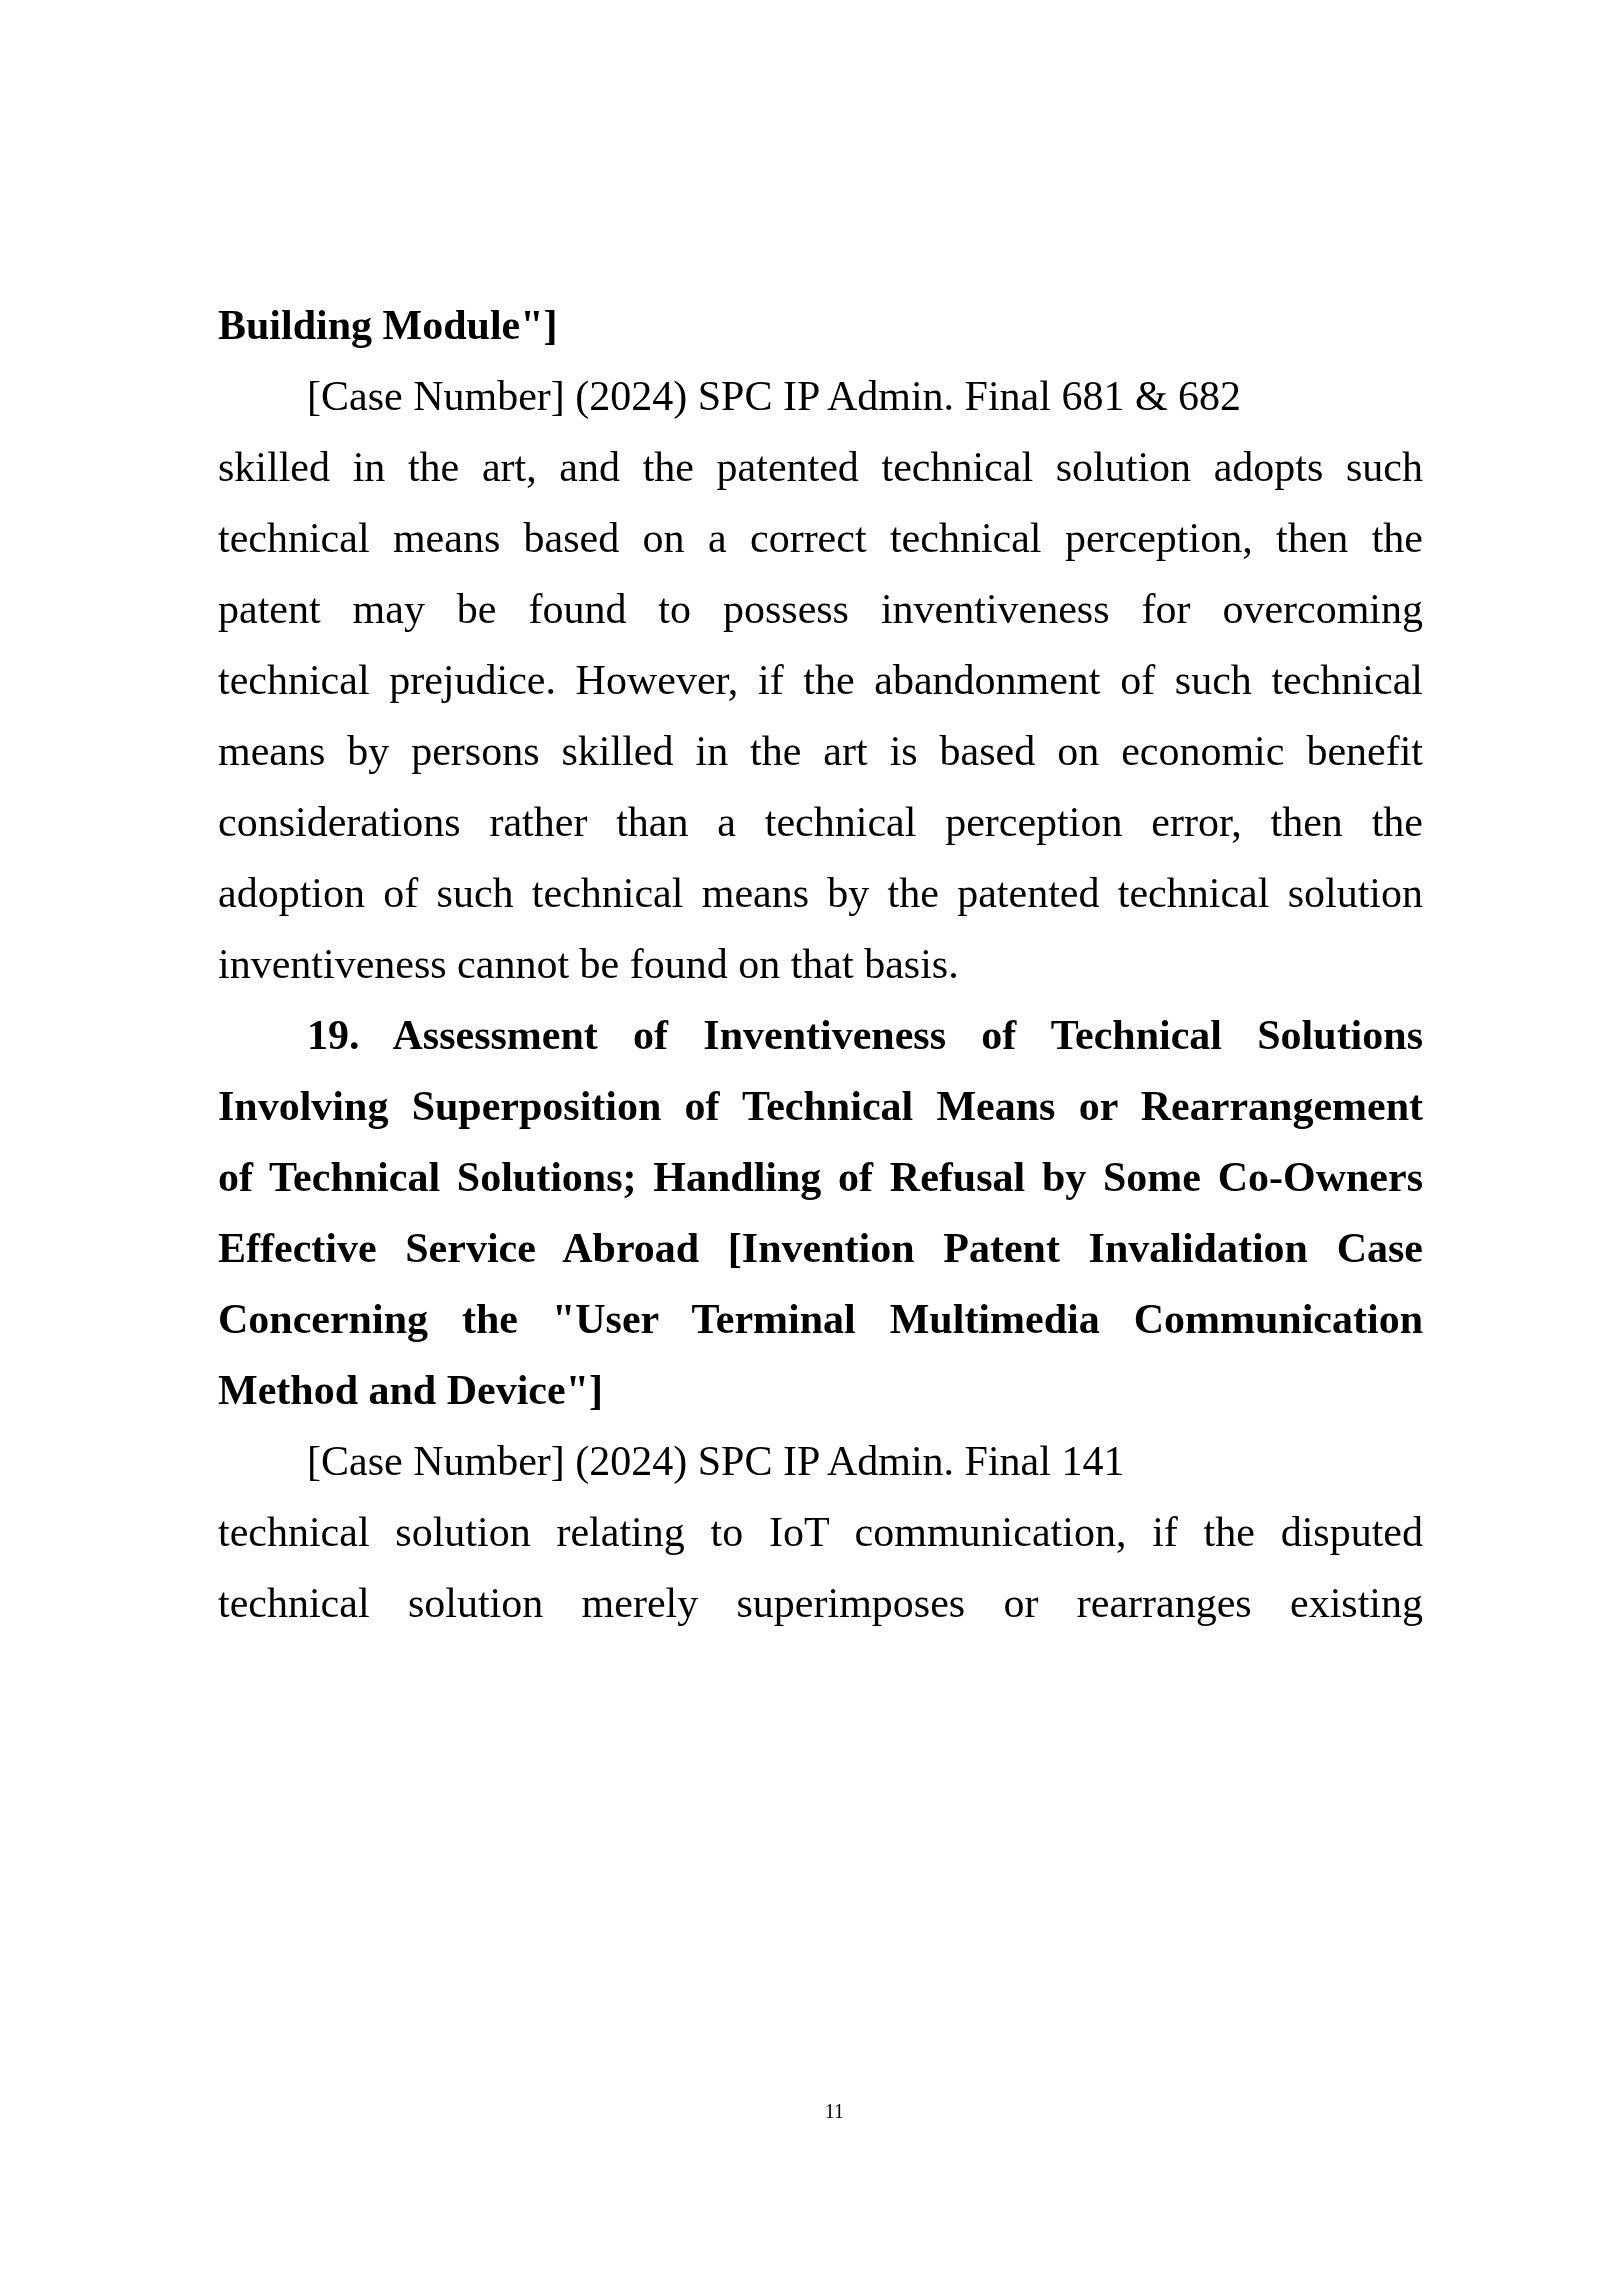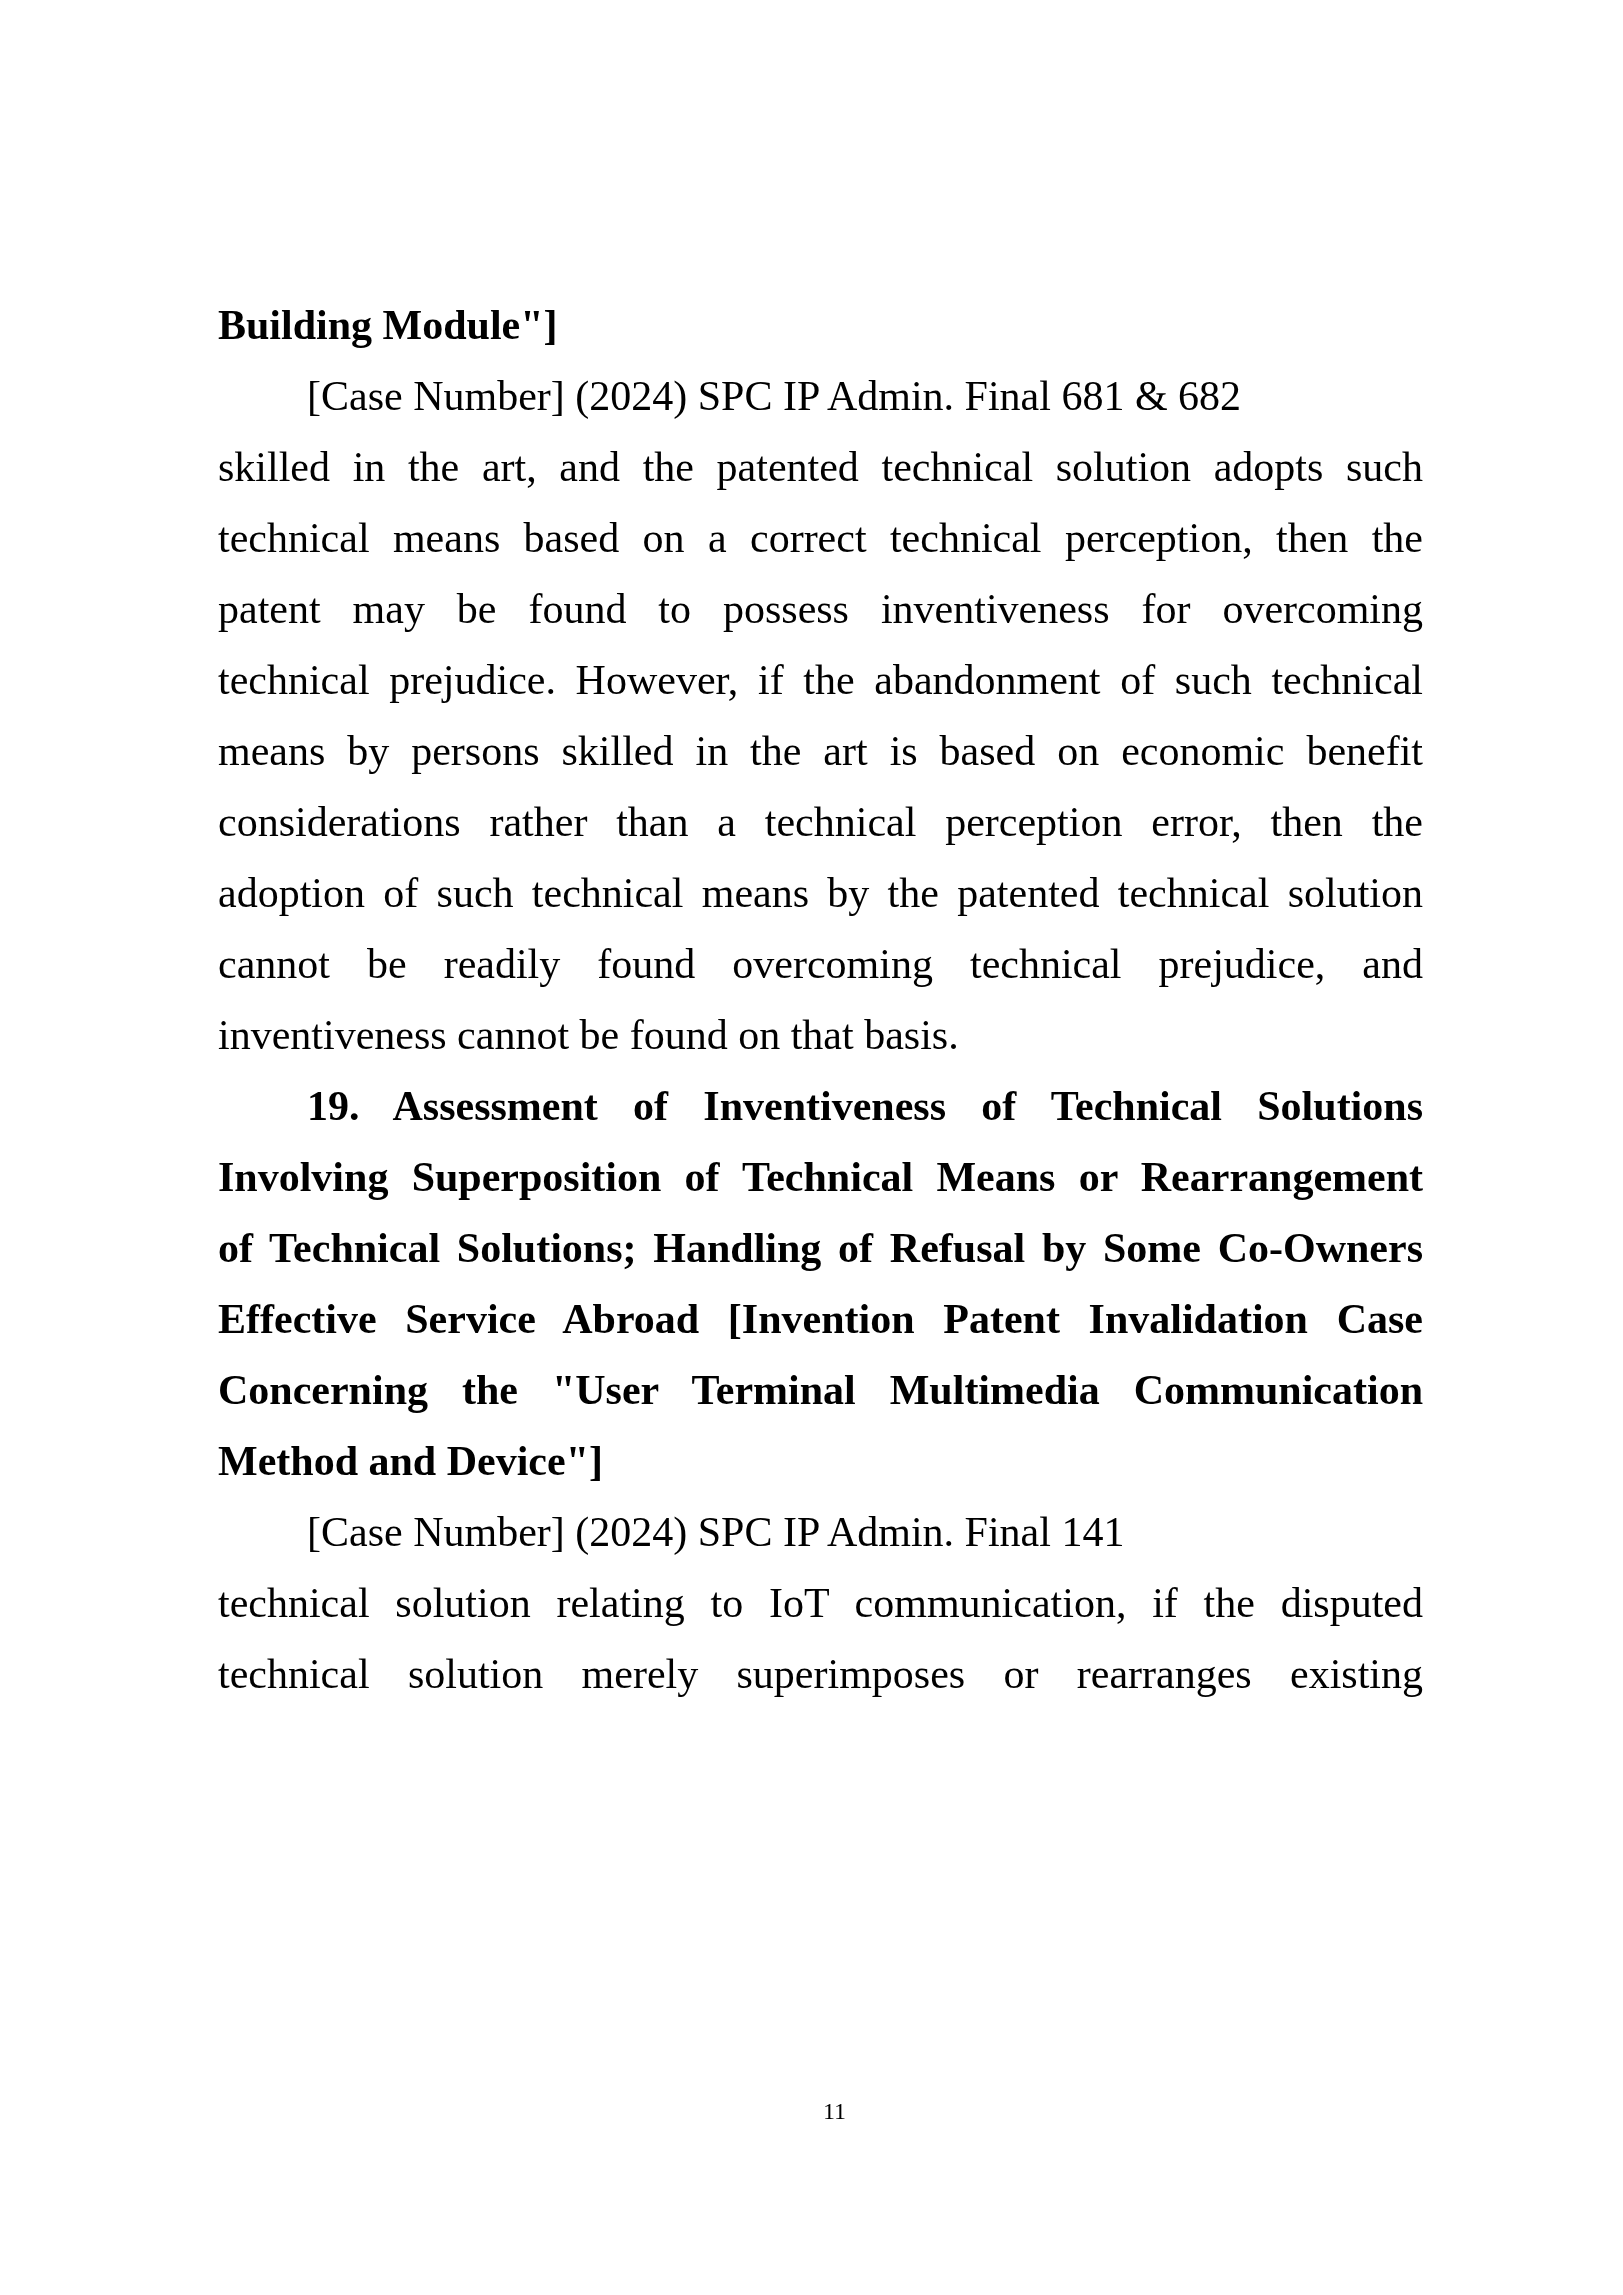--- a/index.html
+++ b/index.html
@@ -48,21 +48,21 @@
     }
     .bold {
       font-weight: bold;
     }
     .page-number {
       position: absolute;
       left: 0;
       width: 1623px;
       top: 2098px;
       text-align: center;
-      font-size: 24px;
+      font-size: 20px;
       line-height: 27px;
       padding-left: 46px;
       box-sizing: border-box;
     }
   </style>
 </head>
 <body>
 
 <div class="page">
   <div class="text-block">
@@ -71,21 +71,20 @@
 
     <div class="line indent last">[Case Number] (2024) SPC IP Admin. Final 681 &amp; 682</div>
 
     <div class="line">skilled in the art, and the patented technical solution adopts such</div>
     <div class="line">technical means based on a correct technical perception, then the</div>
     <div class="line">patent may be found to possess inventiveness for overcoming</div>
     <div class="line">technical prejudice. However, if the abandonment of such technical</div>
     <div class="line">means by persons skilled in the art is based on economic benefit</div>
     <div class="line">considerations rather than a technical perception error, then the</div>
     <div class="line">adoption of such technical means by the patented technical solution</div>
-    <div class="line">cannot be readily found overcoming technical prejudice, and</div>
     <div class="line last">inventiveness cannot be found on that basis.</div>
 
     <div class="line bold indent">19. Assessment of Inventiveness of Technical Solutions</div>
     <div class="line bold">Involving Superposition of Technical Means or Rearrangement</div>
     <div class="line bold">of Technical Solutions; Handling of Refusal by Some Co-Owners</div>
     <div class="line bold">Effective Service Abroad [Invention Patent Invalidation Case</div>
     <div class="line bold">Concerning the "User Terminal Multimedia Communication</div>
     <div class="line bold last">Method and Device"]</div>
 
     <div class="line indent last">[Case Number] (2024) SPC IP Admin. Final 141</div>

